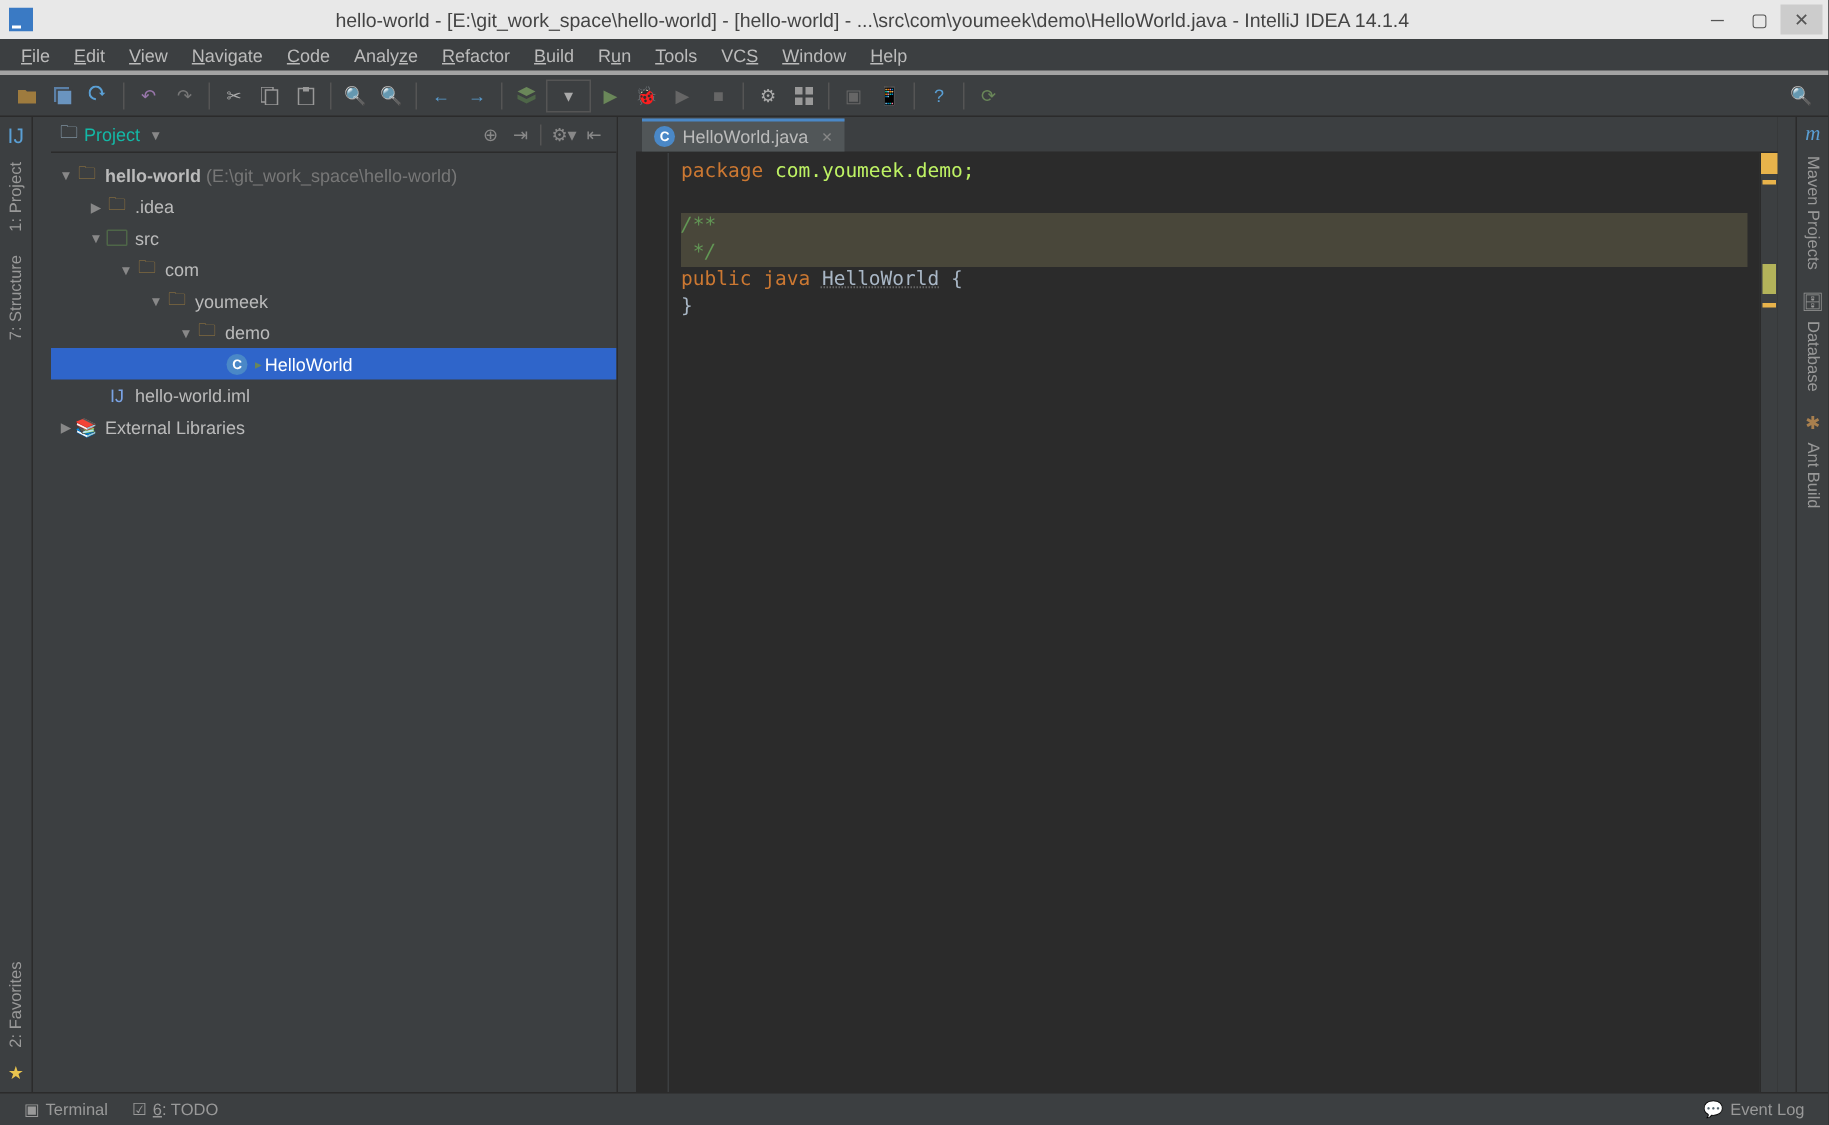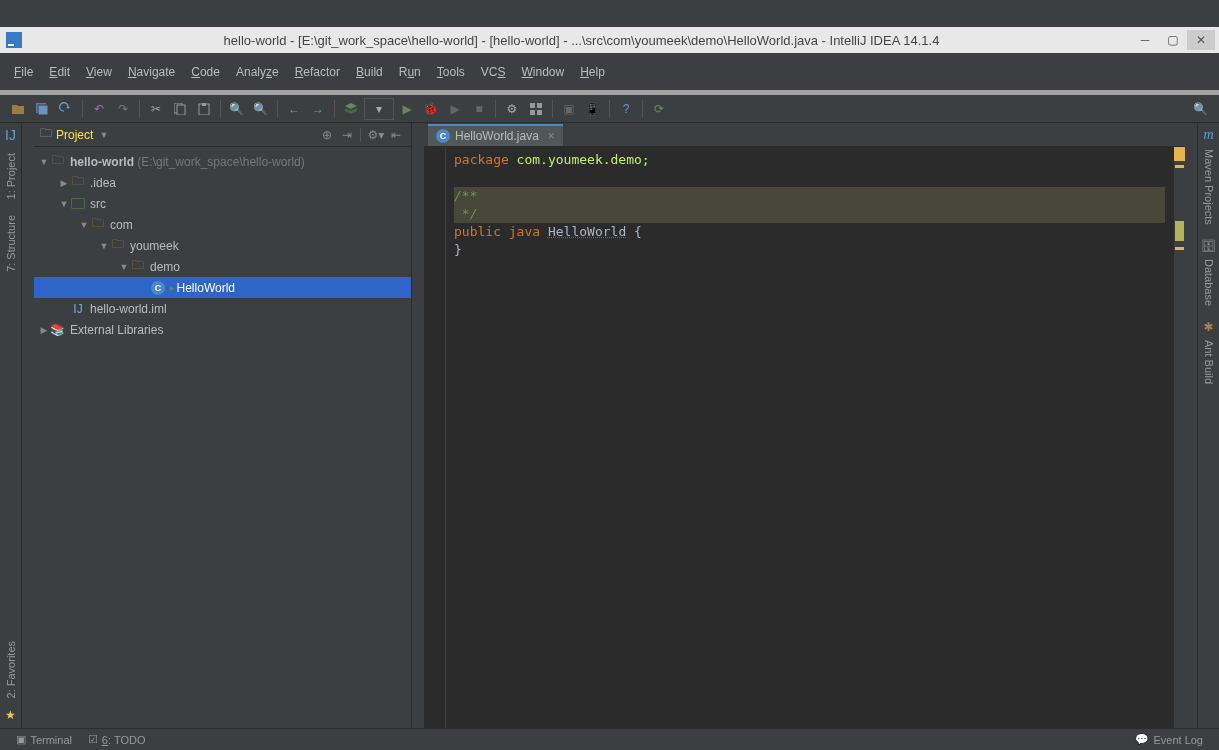--- a/index.html
+++ b/index.html
@@ -14,32 +14,31 @@
   display: flex;
   flex-direction: column;
 }
 .title-bar {
   height: 26px;
   background: #e8e8e8;
   display: flex;
   align-items: center;
   padding: 0 4px;
   color: #333;
-  margin-top: 27px;
 }
 .title-bar .logo { width: 20px; height: 20px; margin-right: 8px; display:flex; align-items:center; justify-content:center;}
 .title-bar .title-text { flex: 1; text-align: center; font-size: 13px; color: #444; }
 .title-bar .win-controls { display: flex; gap: 0; }
 .title-bar .win-btn { width: 28px; height: 20px; display: flex; align-items: center; justify-content: center; color: #555; }
 .title-bar .win-btn.close-b { background:#ccc; }
 
 .menu-bar {
-  height: 42px;
-  background: #3c3f41;
-  border-bottom: 5px solid #a3a3a3;
+  height: 24px;
+  background: #3c3f41;
+  border-bottom: 3px solid #a3a3a3;
   display: flex;
   align-items: center;
   padding: 0 6px;
 }
 .menu-bar .menu-item { padding: 2px 8px; color: #bbbbbb; cursor: pointer; }
 .menu-bar .menu-item u { text-decoration: underline; }
 
 .toolbar {
   height: 28px;
   background: #3c3f41;
@@ -83,21 +82,21 @@
 }
 .project-header {
   height: 24px;
   background: #3c3f41;
   border-bottom: 1px solid #2b2b2b;
   display:flex;
   align-items:center;
   padding: 0 6px;
 }
 .project-header .folder-ico { margin-right:4px; color:#99b2c6; }
-.project-header .ph-title { color:#fde047; font-size:12px; }
+.project-header .ph-title { color:#14b8a6; font-size:12px; }
 .project-header .ph-arrow { margin-left:6px; color:#888; font-size:9px; }
 .project-header .spacer { flex:1; }
 .project-header .ph-icon { width:18px; height:18px; display:flex;align-items:center;justify-content:center; color:#888; margin-left:2px; cursor:pointer;}
 
 .tree {
   flex:1;
   overflow:auto;
   padding: 4px 0;
 }
 .tree-row {

